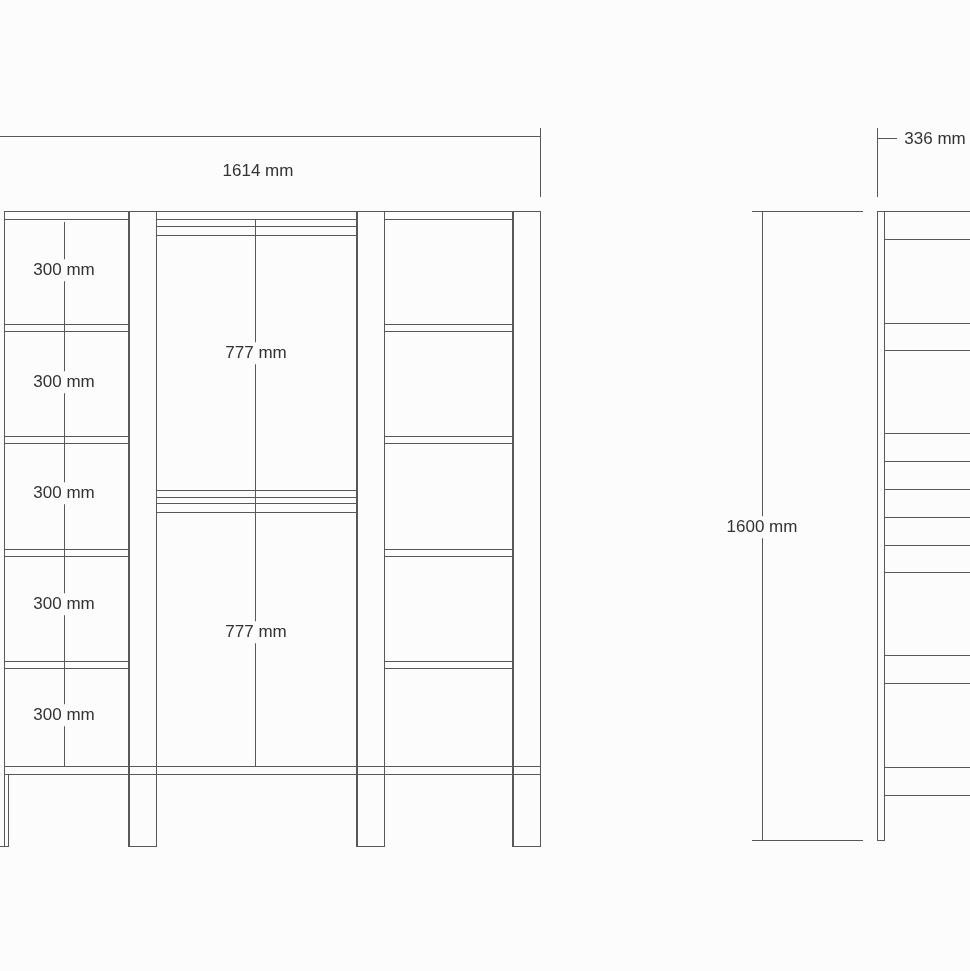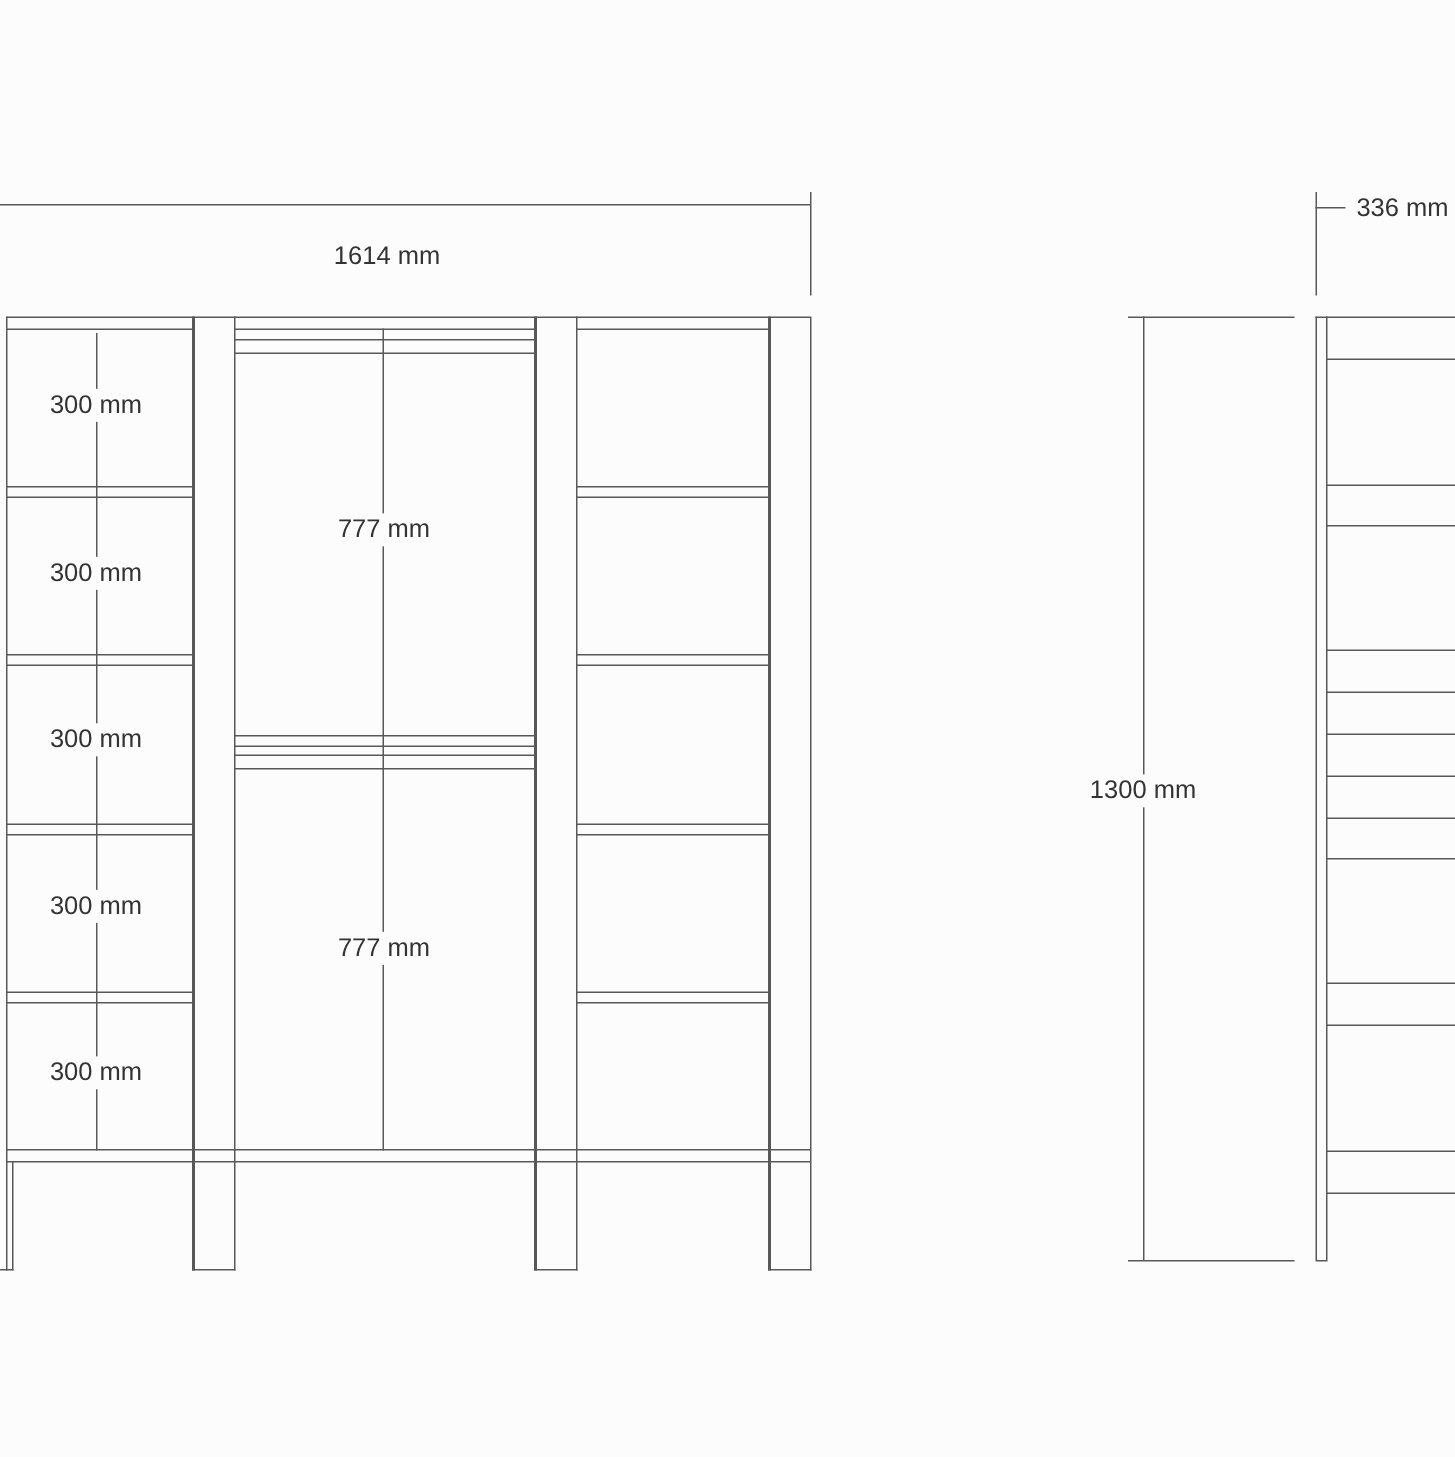--- a/index.html
+++ b/index.html
@@ -109,21 +109,21 @@
 
   <div>
 
     <div class="v" style="left:877px; top:128px; height:69px;"></div>
     <div class="h" style="left:877px; top:138px; width:20px;"></div>
     <div class="dim" style="left:935px; top:139px;">336 mm</div>
 
     <div class="h" style="left:752px; top:211px; width:111px;"></div>
     <div class="h" style="left:752px; top:840px; width:111px;"></div>
     <div class="v" style="left:762px; top:211px; height:629px;"></div>
-    <div class="dim" style="left:762px; top:527px;">1300 mm</div>
+    <div class="dim" style="left:762px; top:527px;">1600 mm</div>
 
     <div class="h" style="left:877px; top:211px; width:93px;"></div>
     <div class="v" style="left:877px; top:211px; height:629px;"></div>
     <div class="v" style="left:884px; top:211px; height:629px;"></div>
     <div class="h" style="left:877px; top:840px; width:8px;"></div>
 
     <div class="h" style="left:884px; top:239px; width:86px;"></div>
     <div class="h" style="left:884px; top:323px; width:86px;"></div>
     <div class="h" style="left:884px; top:350px; width:86px;"></div>
     <div class="h" style="left:884px; top:433px; width:86px;"></div>

